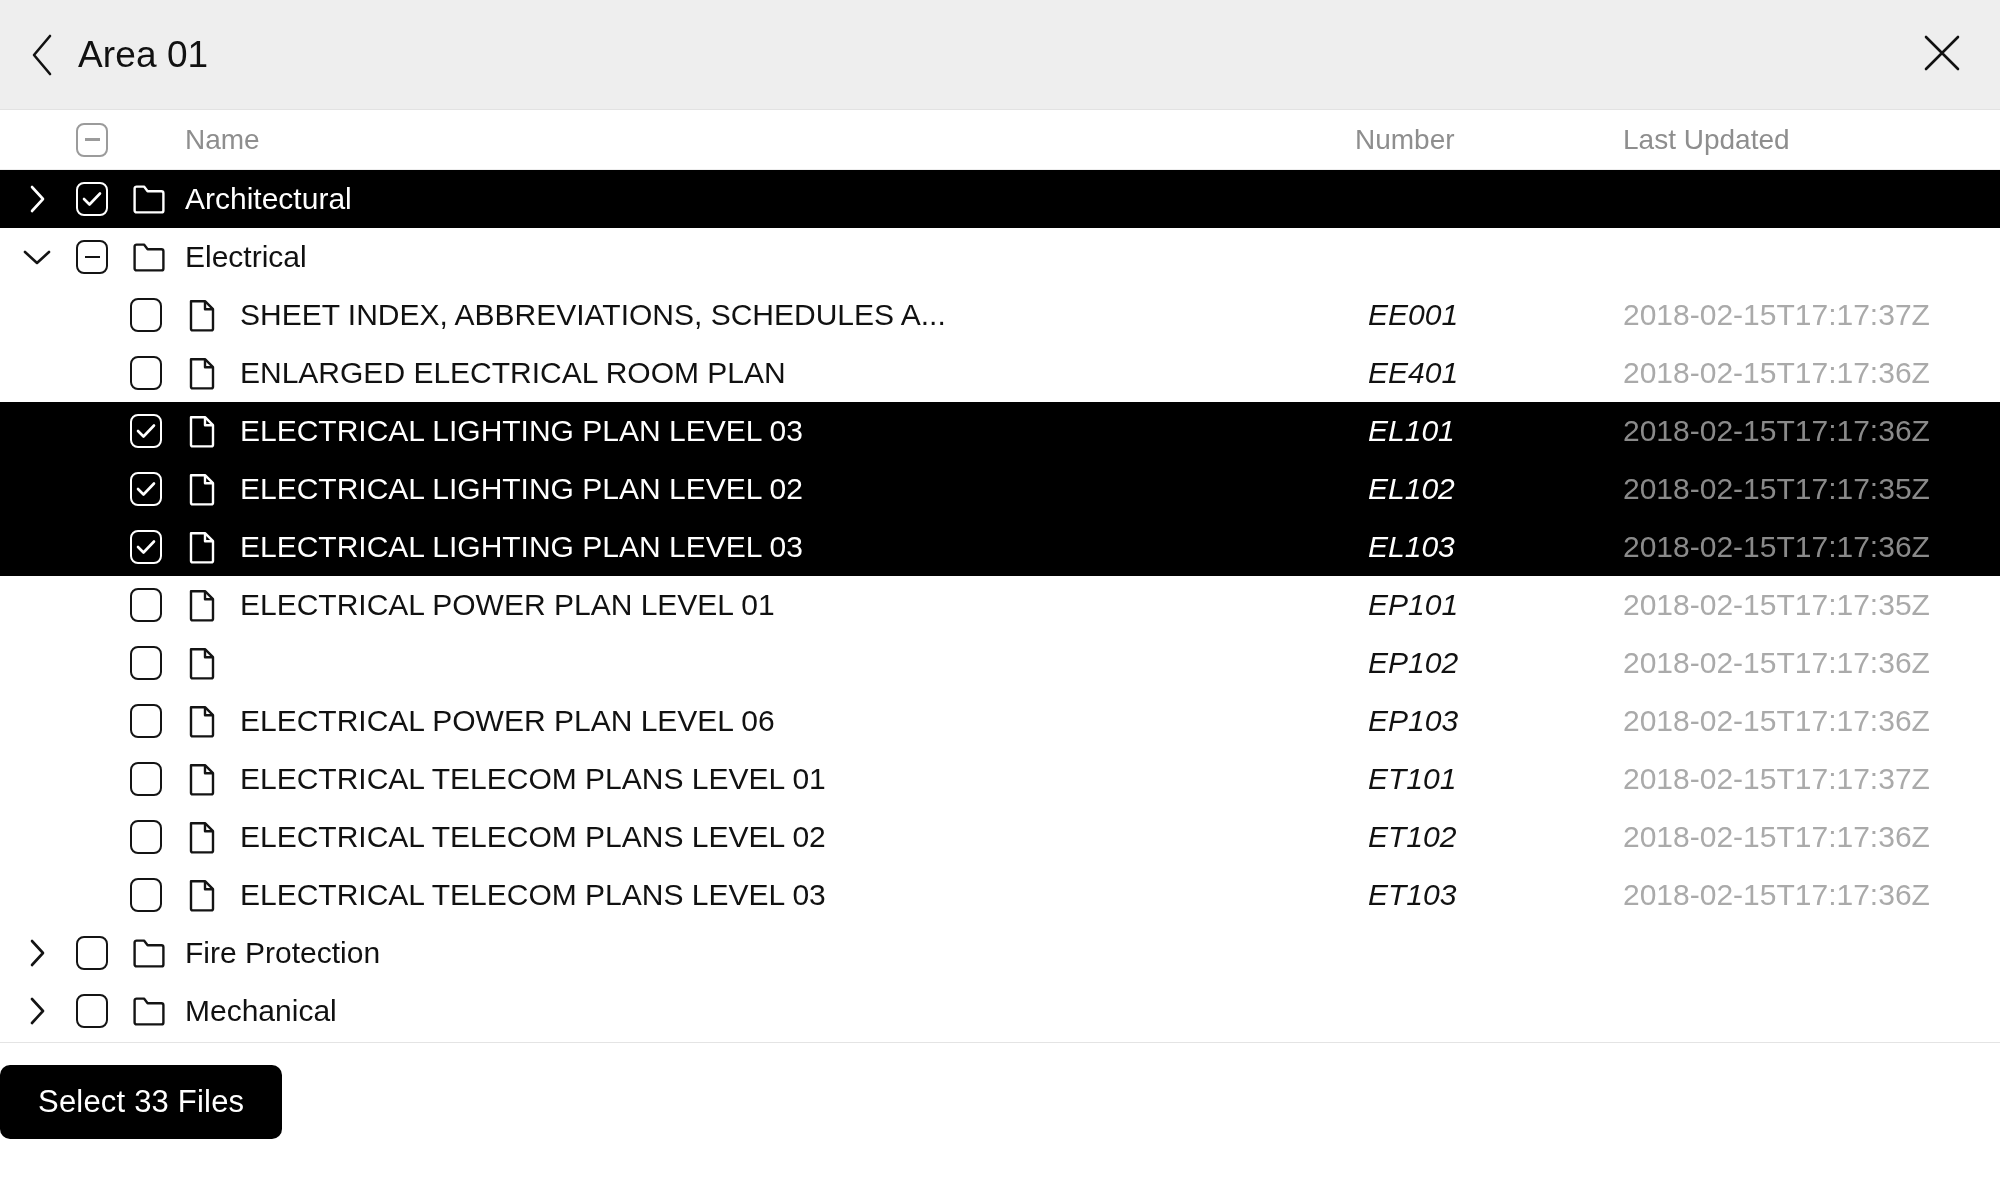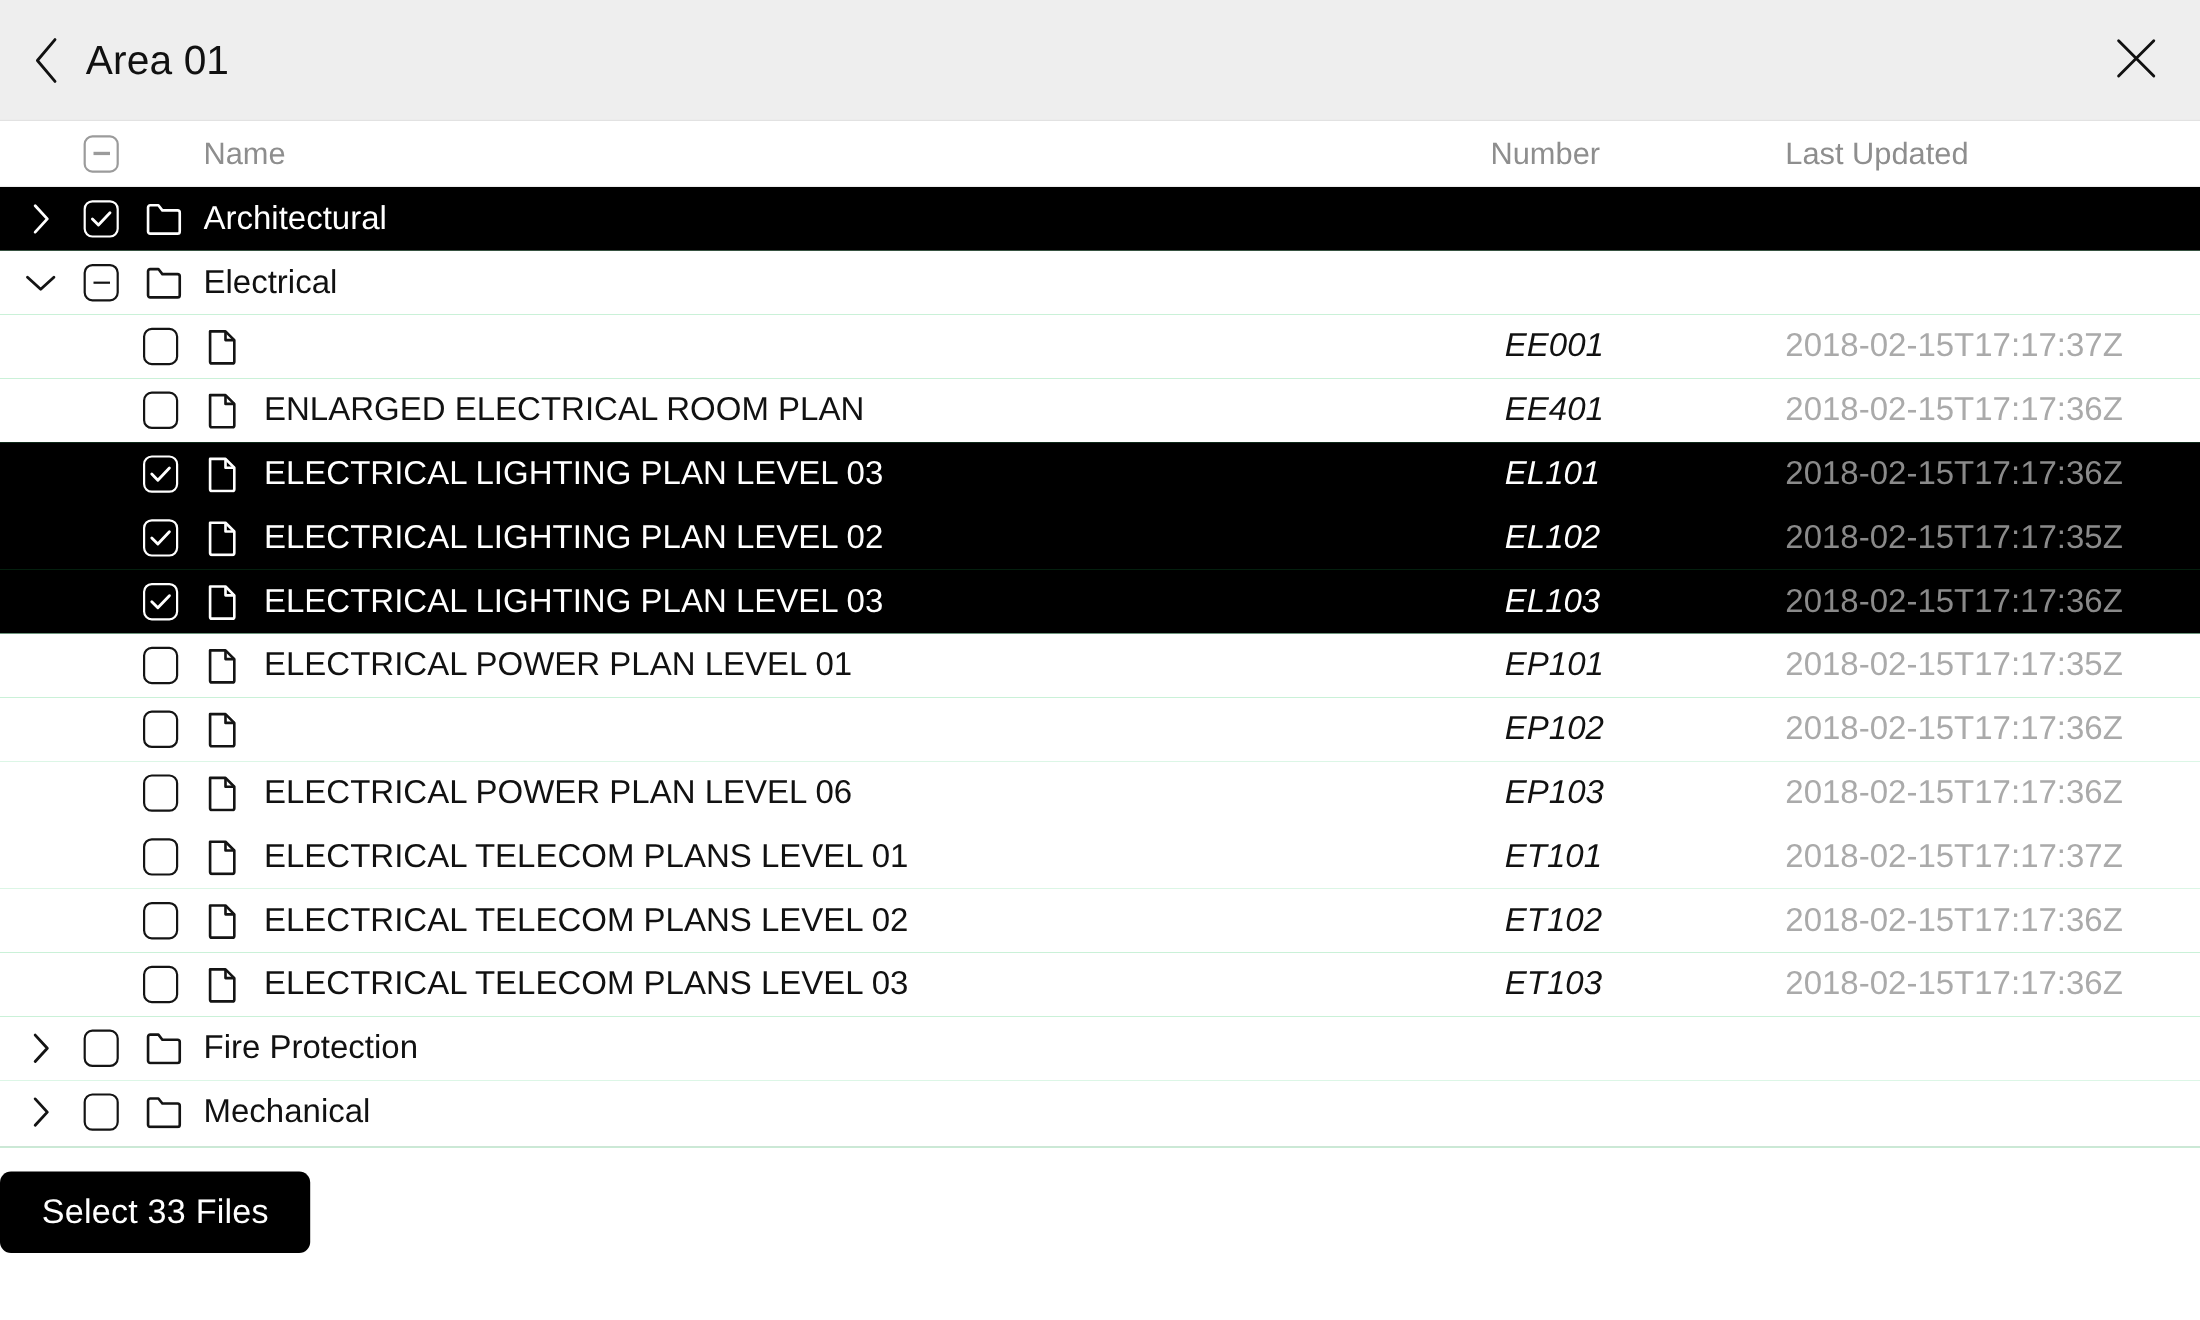--- a/index.html
+++ b/index.html
@@ -12,21 +12,21 @@
     font-family: "Liberation Sans", sans-serif;
     -webkit-font-smoothing: antialiased;
   }
 
   .app {
     position: relative;
     width: 2000px;
     height: 1160px;
     display: flex;
     flex-direction: column;
-    background: #22c55e;
+    background: #d946ef;
   }
 
   
   .titlebar {
     position: relative;
     height: 110px;
     flex: 0 0 110px;
     background: #eeeeee;
     border-bottom: 1px solid #e2e2e2;
     display: flex;
@@ -306,20 +306,21 @@
         <div class="row file">
           <span class="cb">
             <span class="box"></span>
           </span>
           <span class="ficon">
             <svg width="28" height="34" viewBox="0 0 28 34" fill="none">
               <path d="M3 3.2 H17 L25 11.2 V30.8 A1.6 1.6 0 0 1 23.4 32.4 H4.6 A1.6 1.6 0 0 1 3 30.8 V3.2 Z" stroke="#141414" stroke-width="2.4" stroke-linejoin="round"></path>
               <path d="M17 3.2 V11.2 H25" stroke="#141414" stroke-width="2.4" stroke-linejoin="round"></path>
             </svg>
           </span>
+          <span class="rname">SHEET INDEX, ABBREVIATIONS, SCHEDULES A...</span>
           <span class="rnum">EE001</span>
           <span class="rdate">2018-02-15T17:17:37Z</span>
         </div>
         <div class="row file">
           <span class="cb">
             <span class="box"></span>
           </span>
           <span class="ficon">
             <svg width="28" height="34" viewBox="0 0 28 34" fill="none">
               <path d="M3 3.2 H17 L25 11.2 V30.8 A1.6 1.6 0 0 1 23.4 32.4 H4.6 A1.6 1.6 0 0 1 3 30.8 V3.2 Z" stroke="#141414" stroke-width="2.4" stroke-linejoin="round"></path>

